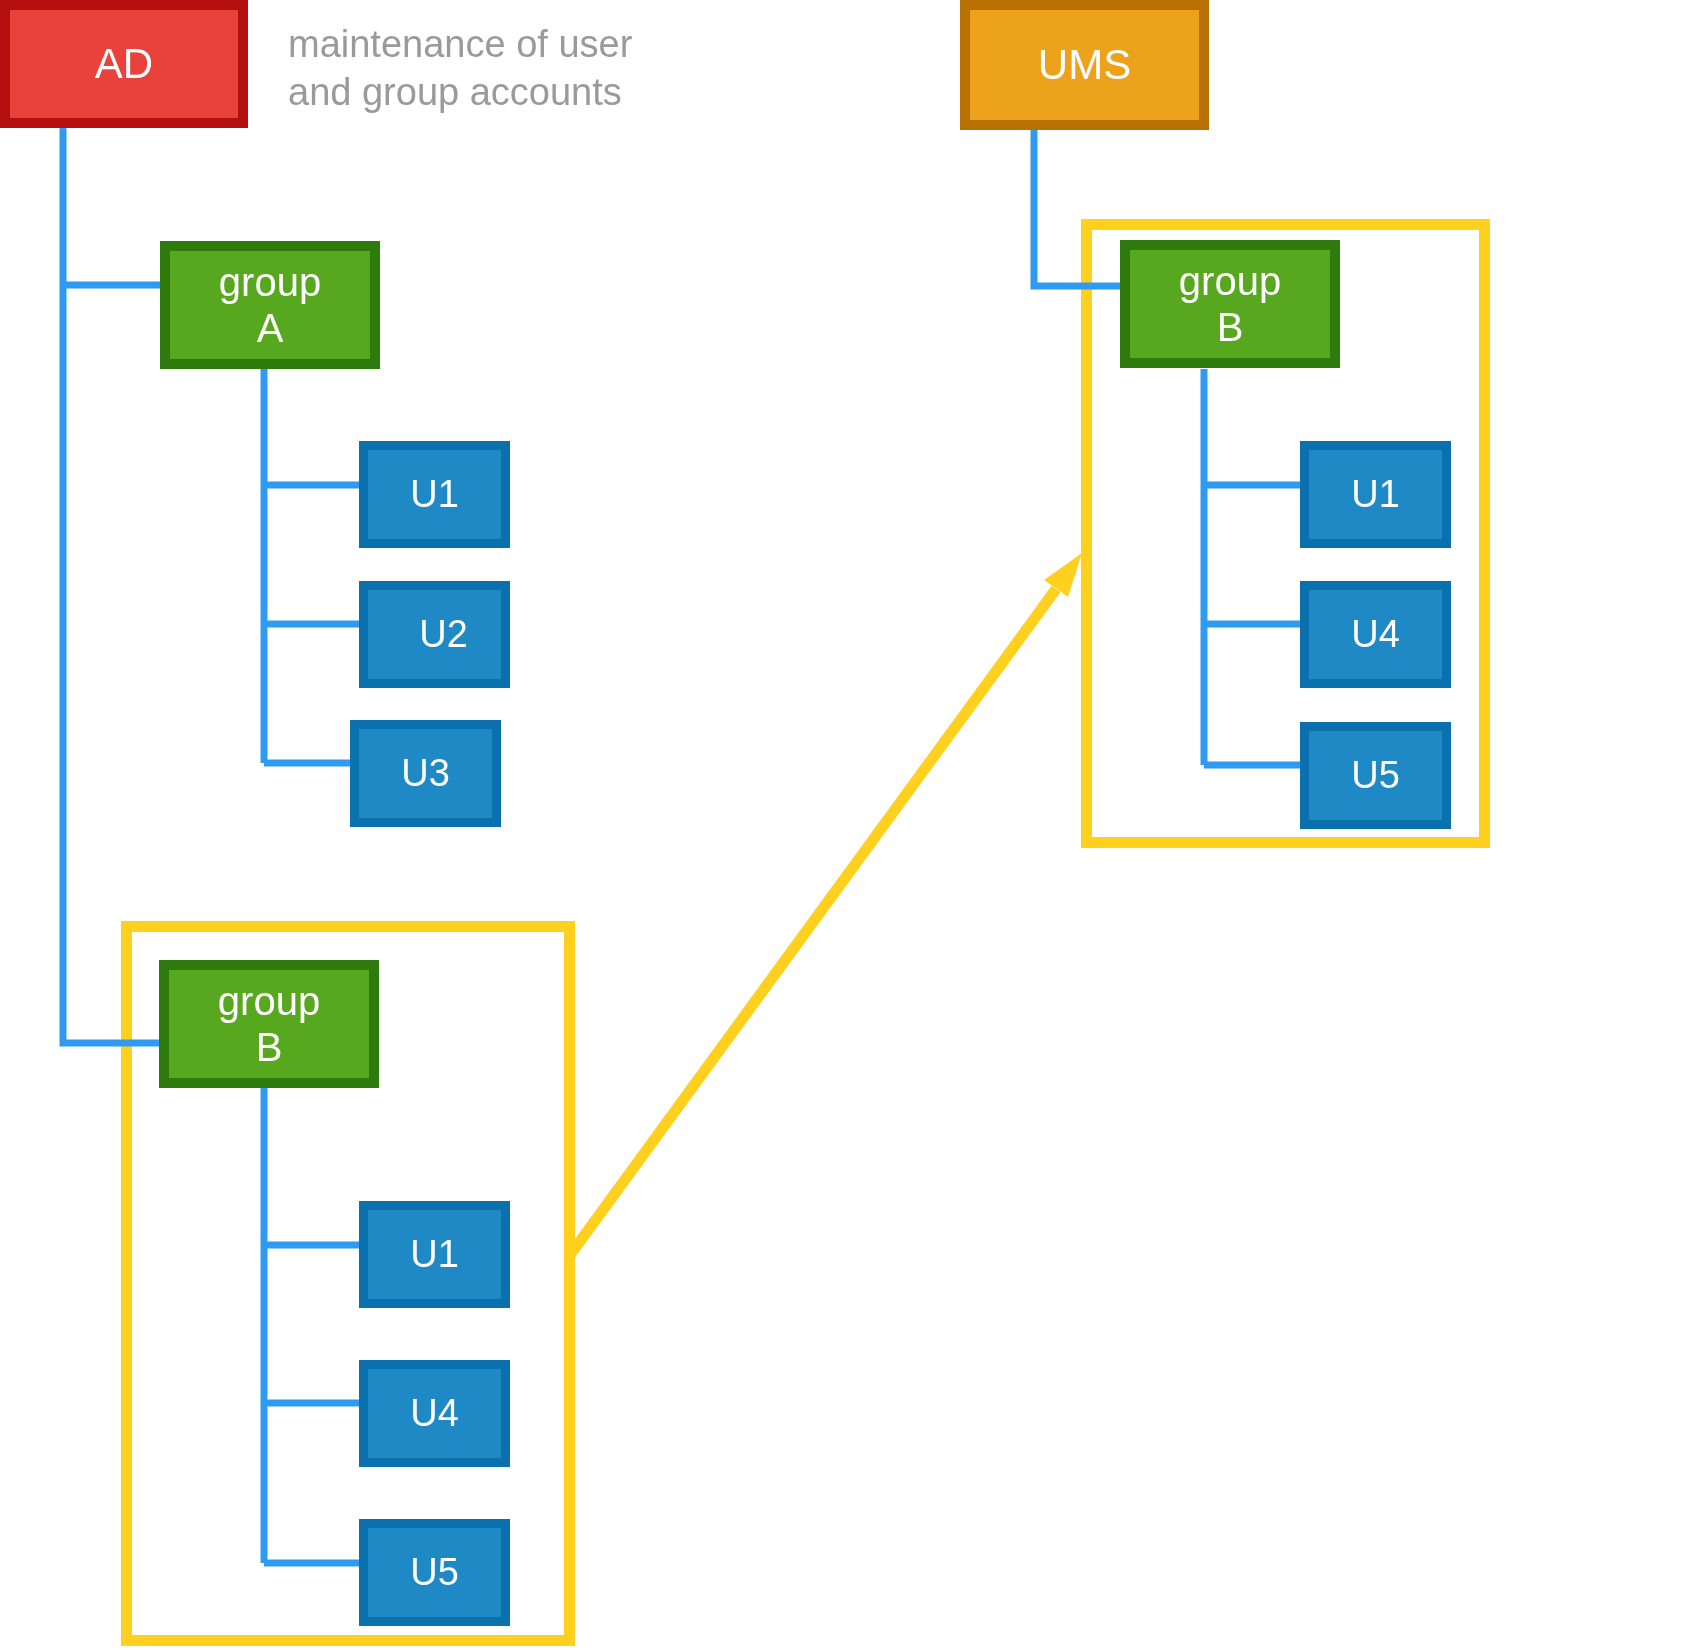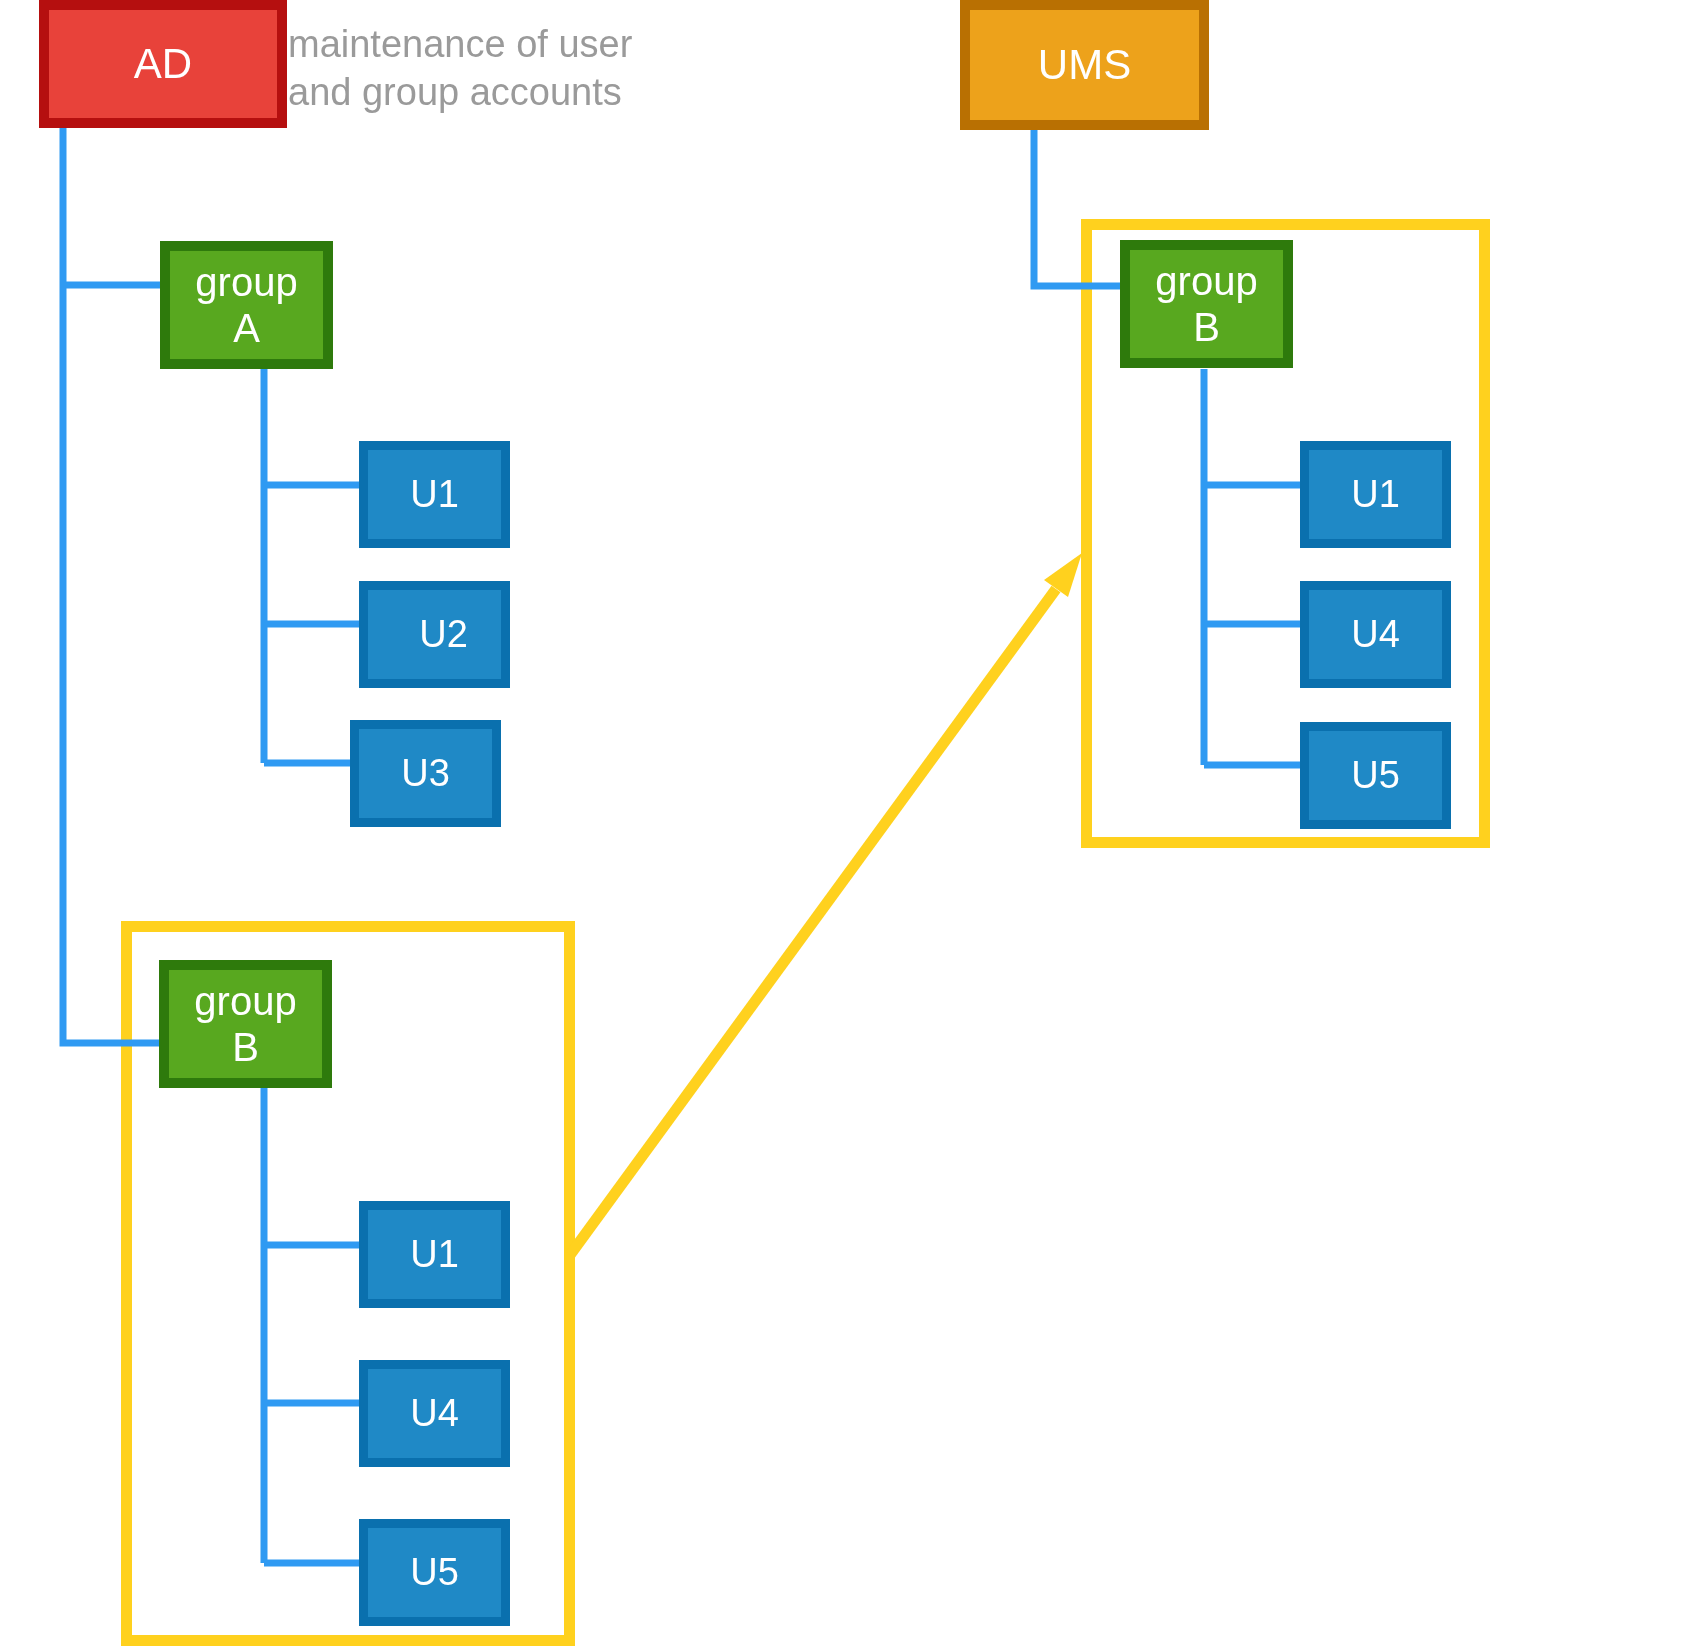--- a/index.html
+++ b/index.html
@@ -31,21 +31,21 @@
     border:10px solid var(--red-border);
     background:var(--red-fill);
     font-size:42px;
   }
   .node--ums{
     width:249px;height:130px;
     border:10px solid var(--orange-border);
     background:var(--orange-fill);
   }
   .node--group{
-    width:173px;height:128px;
+    width:220px;height:128px;
     border:10px solid var(--green-border);
     background:var(--green-fill);
     font-size:40px;
   }
   .node--user{
     width:151px;height:107px;
     border:9px solid var(--blue-border);
     background:var(--blue-fill);
     font-size:38px;
   }
@@ -69,21 +69,21 @@
              M264 369 V763 M264 485 H360 M264 624 H360 M264 763 H360
              M264 1088 V1563 M264 1245 H360 M264 1403 H360 M264 1563 H360
              M1034 130 V286 H1120
              M1204 369 V765 M1204 485 H1300 M1204 624 H1300 M1204 765 H1300" style="stroke:var(--line-blue);stroke-width:7;fill:none"></path>
     <g>
       <line x1="570" y1="1255" x2="1056" y2="589" style="stroke:var(--yellow);stroke-width:11;fill:none"></line>
       <polygon points="1082,553 1068,597 1044,580" style="fill:var(--yellow);stroke:none"></polygon>
     </g>
   </svg>
 
-  <div class="node node--system" style="left:0px;top:0px;margin-left:39px;">
+  <div class="node node--system" style="left:0px;top:0px;">
     <span>AD</span>
   </div>
   <div class="caption" style="left:288px;top:20px;">
     <div>maintenance of user</div>
     <div>and group accounts</div>
   </div>
 
   <div class="node node--system node--ums" style="left:960px;top:0px;">
     <span>UMS</span>
   </div>

